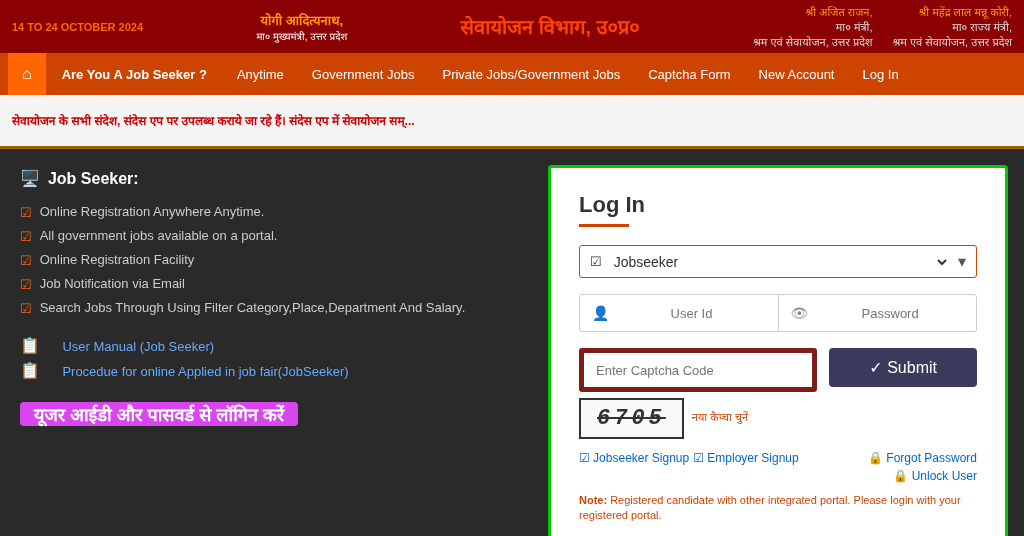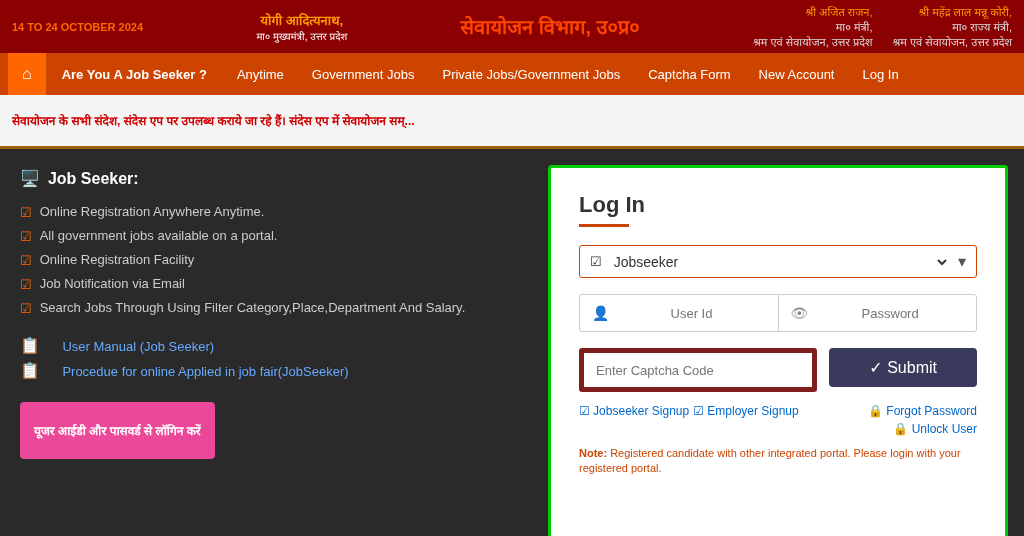--- a/index.html
+++ b/index.html
@@ -102,25 +102,25 @@
       margin-bottom: 8px;
     }
     .check-icon { color: #ff6600; font-size: 13px; margin-top: 1px; }
     .link-list { list-style: none; margin-top: 10px; }
     .link-list li { margin-bottom: 6px; }
     .link-list a { color: #66aaff; font-size: 13px; text-decoration: none; cursor: pointer; margin-left: 12px; }
     .doc-icon { color: #ccc; margin-right: 6px; }
 
     
     .green-banner {
-      background: #ec4899;
-      color: white;
-      font-size: 12px;
+      background: #d946ef;
+      color: white;
+      font-size: 18px;
       font-weight: bold;
-      padding: 20px 14px;
+      padding: 0 14px;
       border-radius: 4px;
       margin-top: 16px;
       display: inline-block;
     }
 
     
     .login-card {
       width: 460px;
       background: white;
       margin: 16px 16px 16px 0;
@@ -356,20 +356,24 @@
       <div class="cred-field">
         <span class="cred-icon">👁</span>
         <input type="password" placeholder="Password" style="">
       </div>
     </div>
 
     <div class="captcha-submit-row">
       <div class="captcha-left">
         <div class="captcha-input-wrapper">
           <input type="text" placeholder="Enter Captcha Code" style="">
+        </div>
+        <div style="display:flex; align-items:center; gap:8px; margin-top:6px;">
+          <div class="captcha-display">6705</div>
+          <div class="captcha-hint" style="color:#cc4400;font-size:11px;cursor:pointer;">नया कैप्चा चुनें</div>
         </div>
       </div>
       <button class="submit-btn">✓  Submit</button>
     </div>
 
     <div class="bottom-links">
       <div class="signup-links">
         <a class="signup-link">
           <span>☑</span>
           <span>Jobseeker Signup</span>

